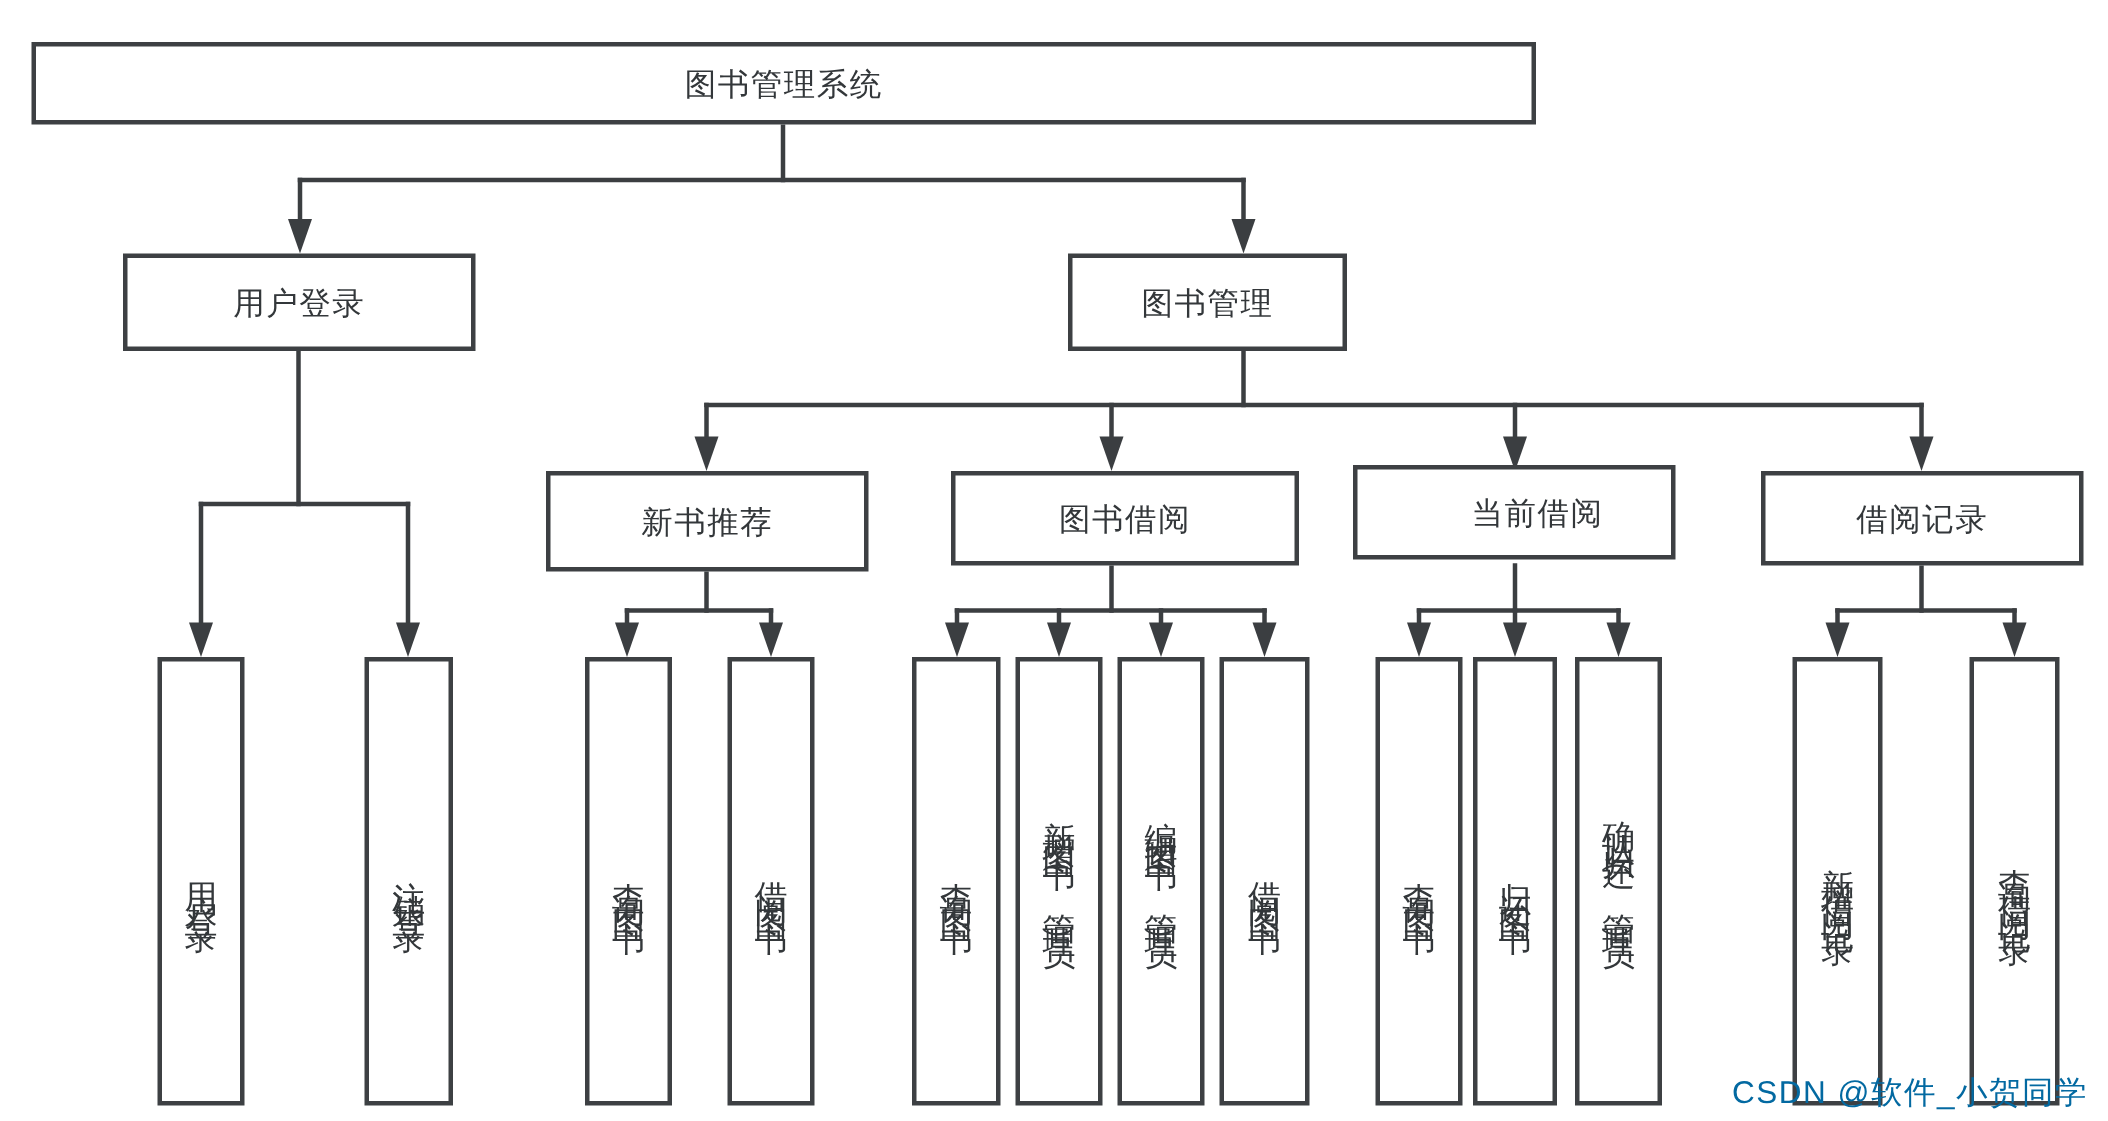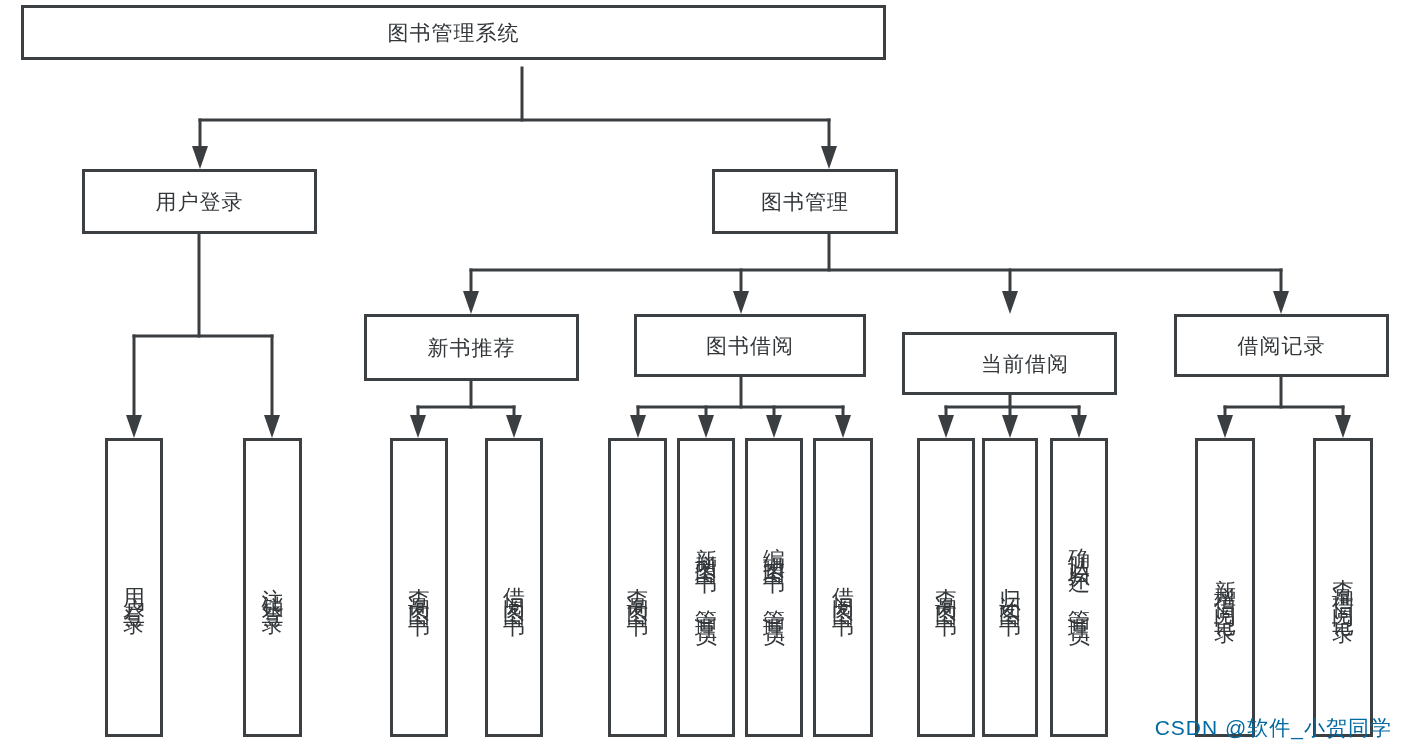--- a/index.html
+++ b/index.html
@@ -126,38 +126,38 @@
     <polygon points="1071,415 1087,415 1079,438"></polygon>
 
     <line x1="1281" y1="377" x2="1281" y2="407"></line>
     <line x1="1225" y1="407" x2="1343" y2="407"></line>
     <line x1="1225" y1="407" x2="1225" y2="419"></line>
     <polygon points="1217,415 1233,415 1225,438"></polygon>
     <line x1="1343" y1="407" x2="1343" y2="419"></line>
     <polygon points="1335,415 1351,415 1343,438"></polygon>
   </svg>
 
-  <div class="node" style="left:21px; top:5px; width:865px; height:55px;">
+  <div class="node" style="left:21px; top:28px; width:1003px; height:55px;">
     <span class="hlabel">图书管理系统</span>
   </div>
 
   <div class="node" style="left:82px; top:169px; width:235px; height:65px;">
     <span class="hlabel">用户登录</span>
   </div>
   <div class="node" style="left:712px; top:169px; width:186px; height:65px;">
     <span class="hlabel">图书管理</span>
   </div>
 
   <div class="node" style="left:364px; top:314px; width:215px; height:67px;">
     <span class="hlabel">新书推荐</span>
   </div>
   <div class="node" style="left:634px; top:314px; width:232px; height:63px;">
     <span class="hlabel">图书借阅</span>
   </div>
-  <div class="node" style="left:902px; top:332px; width:215px; height:63px;padding-left:31px;">
+  <div class="node" style="left:902px; top:310px; width:215px; height:63px;padding-left:31px;">
     <span class="hlabel">当前借阅</span>
   </div>
   <div class="node" style="left:1174px; top:314px; width:215px; height:63px;">
     <span class="hlabel">借阅记录</span>
   </div>
 
   <div class="node" style="left:105px; top:438px; width:58px; height:299px;">
     <span class="vlabel">用户登录</span>
   </div>
   <div class="node" style="left:243px; top:438px; width:59px; height:299px;">

